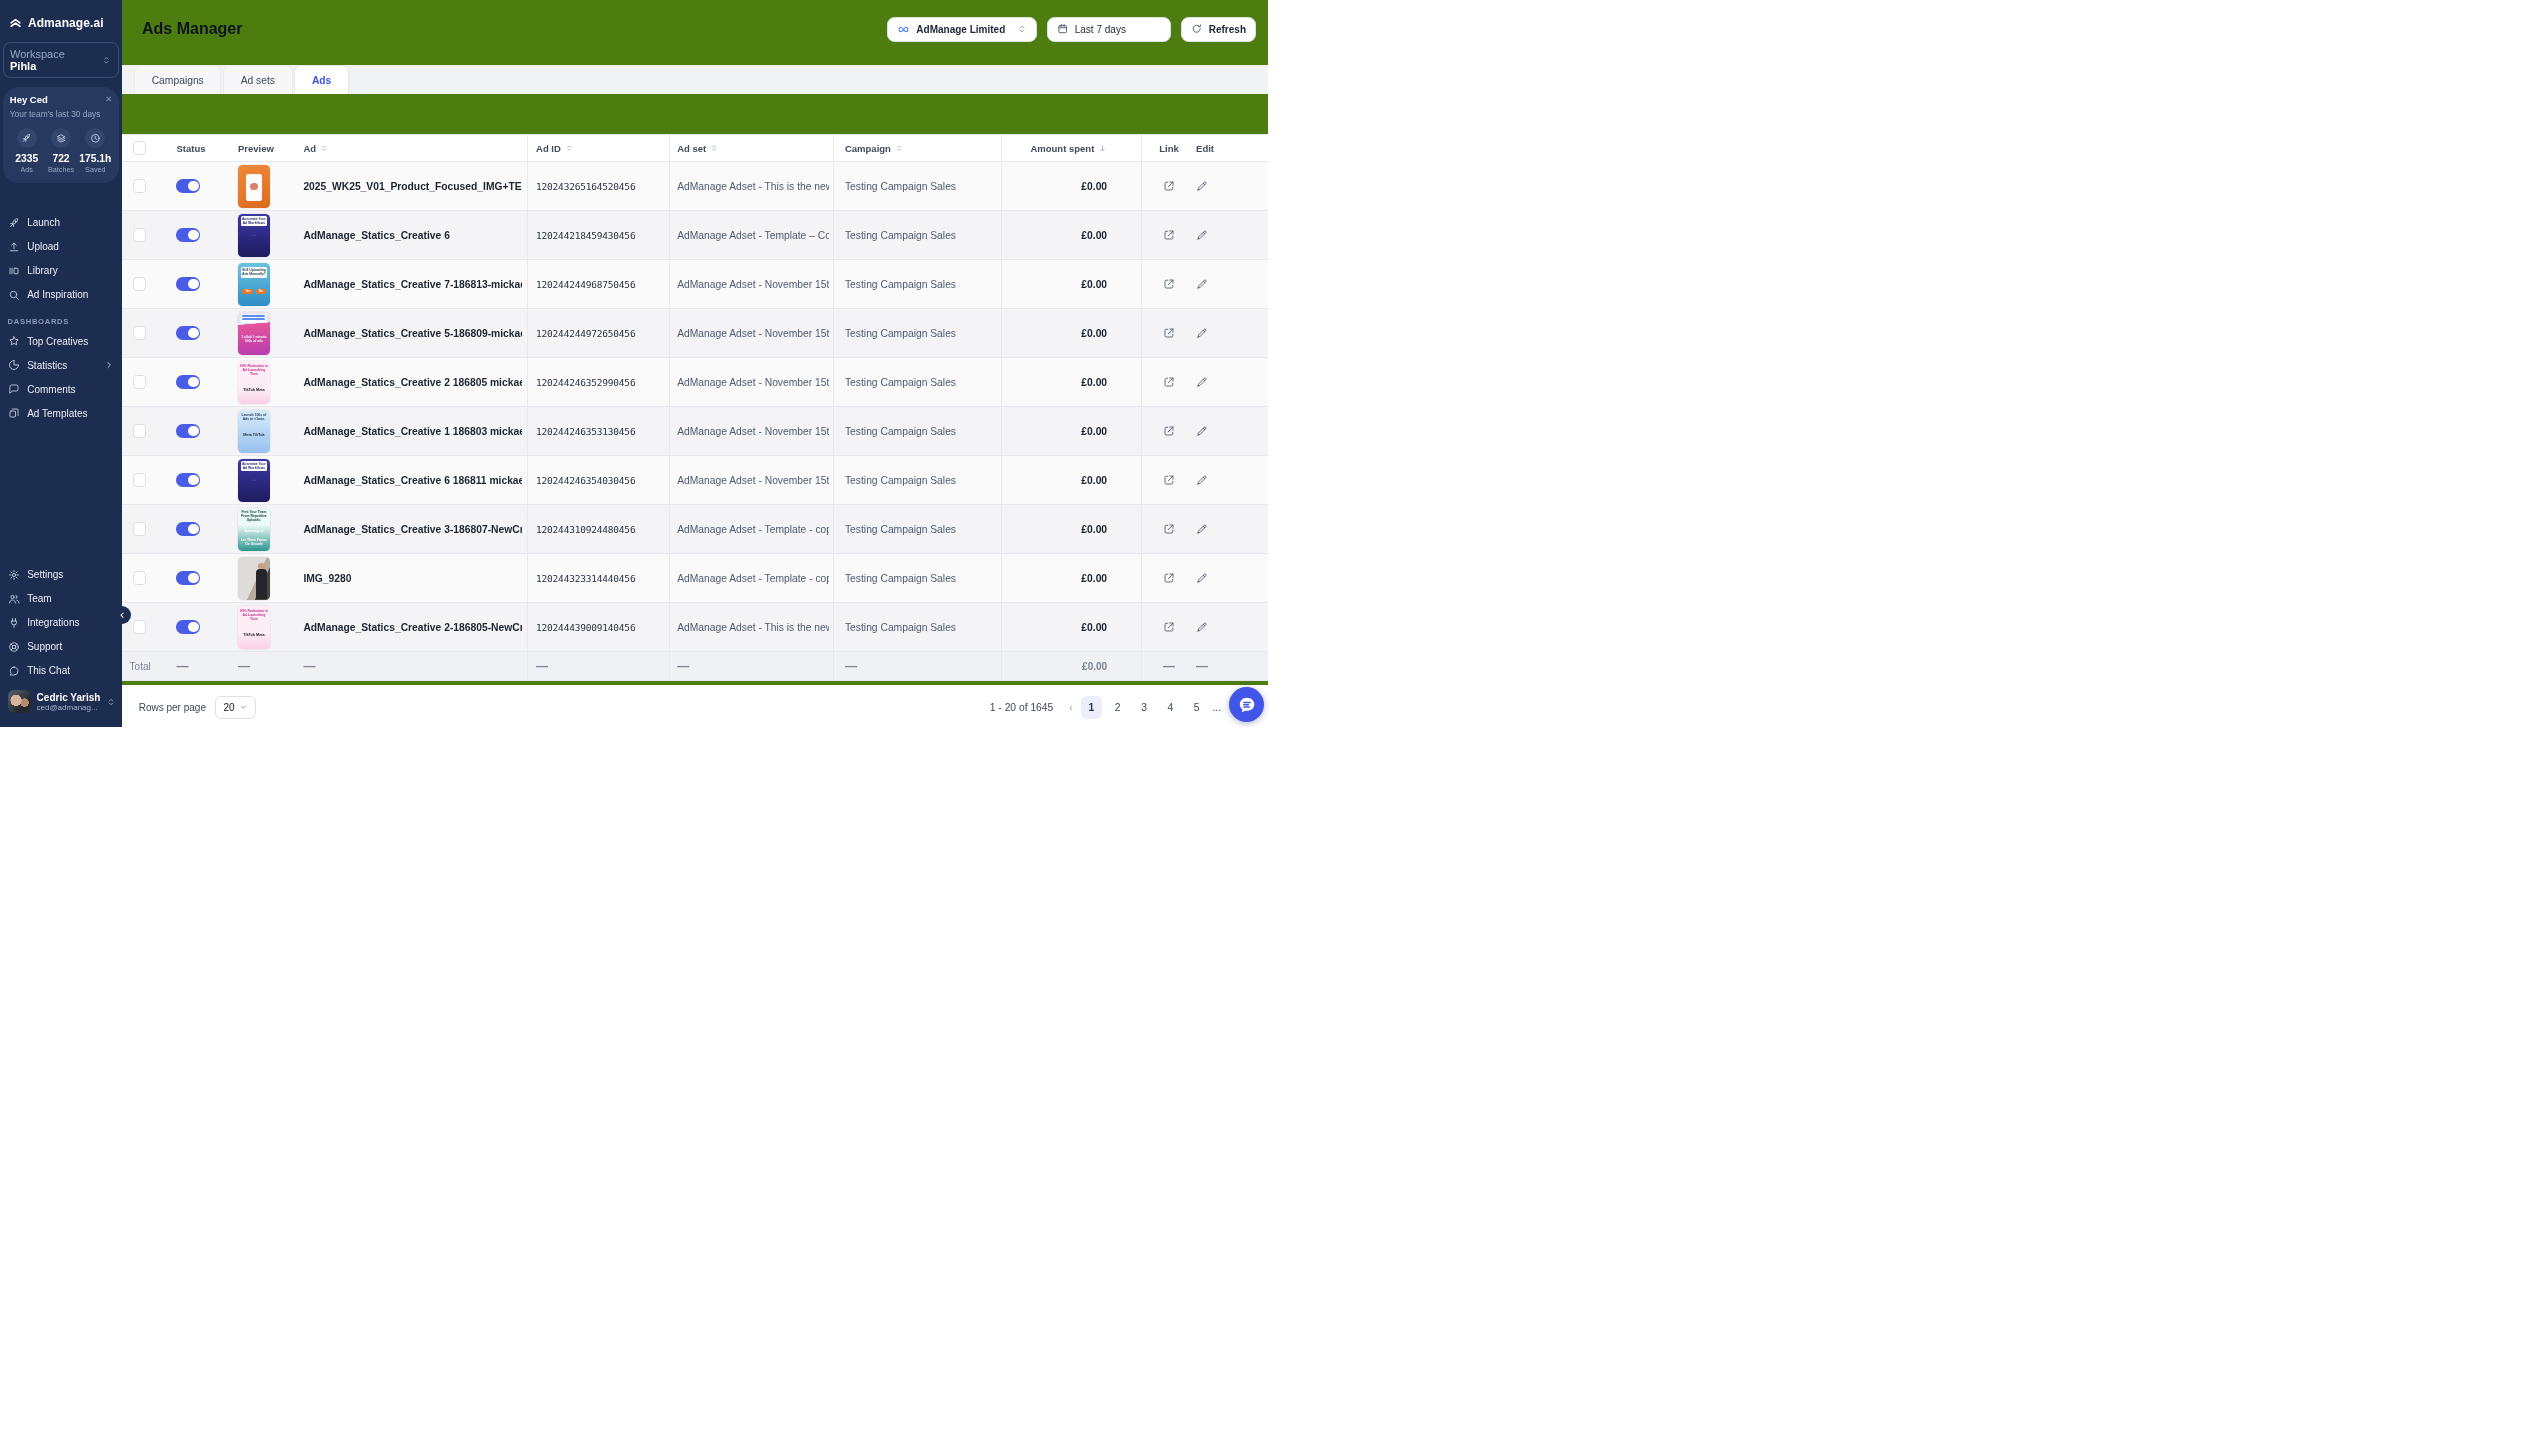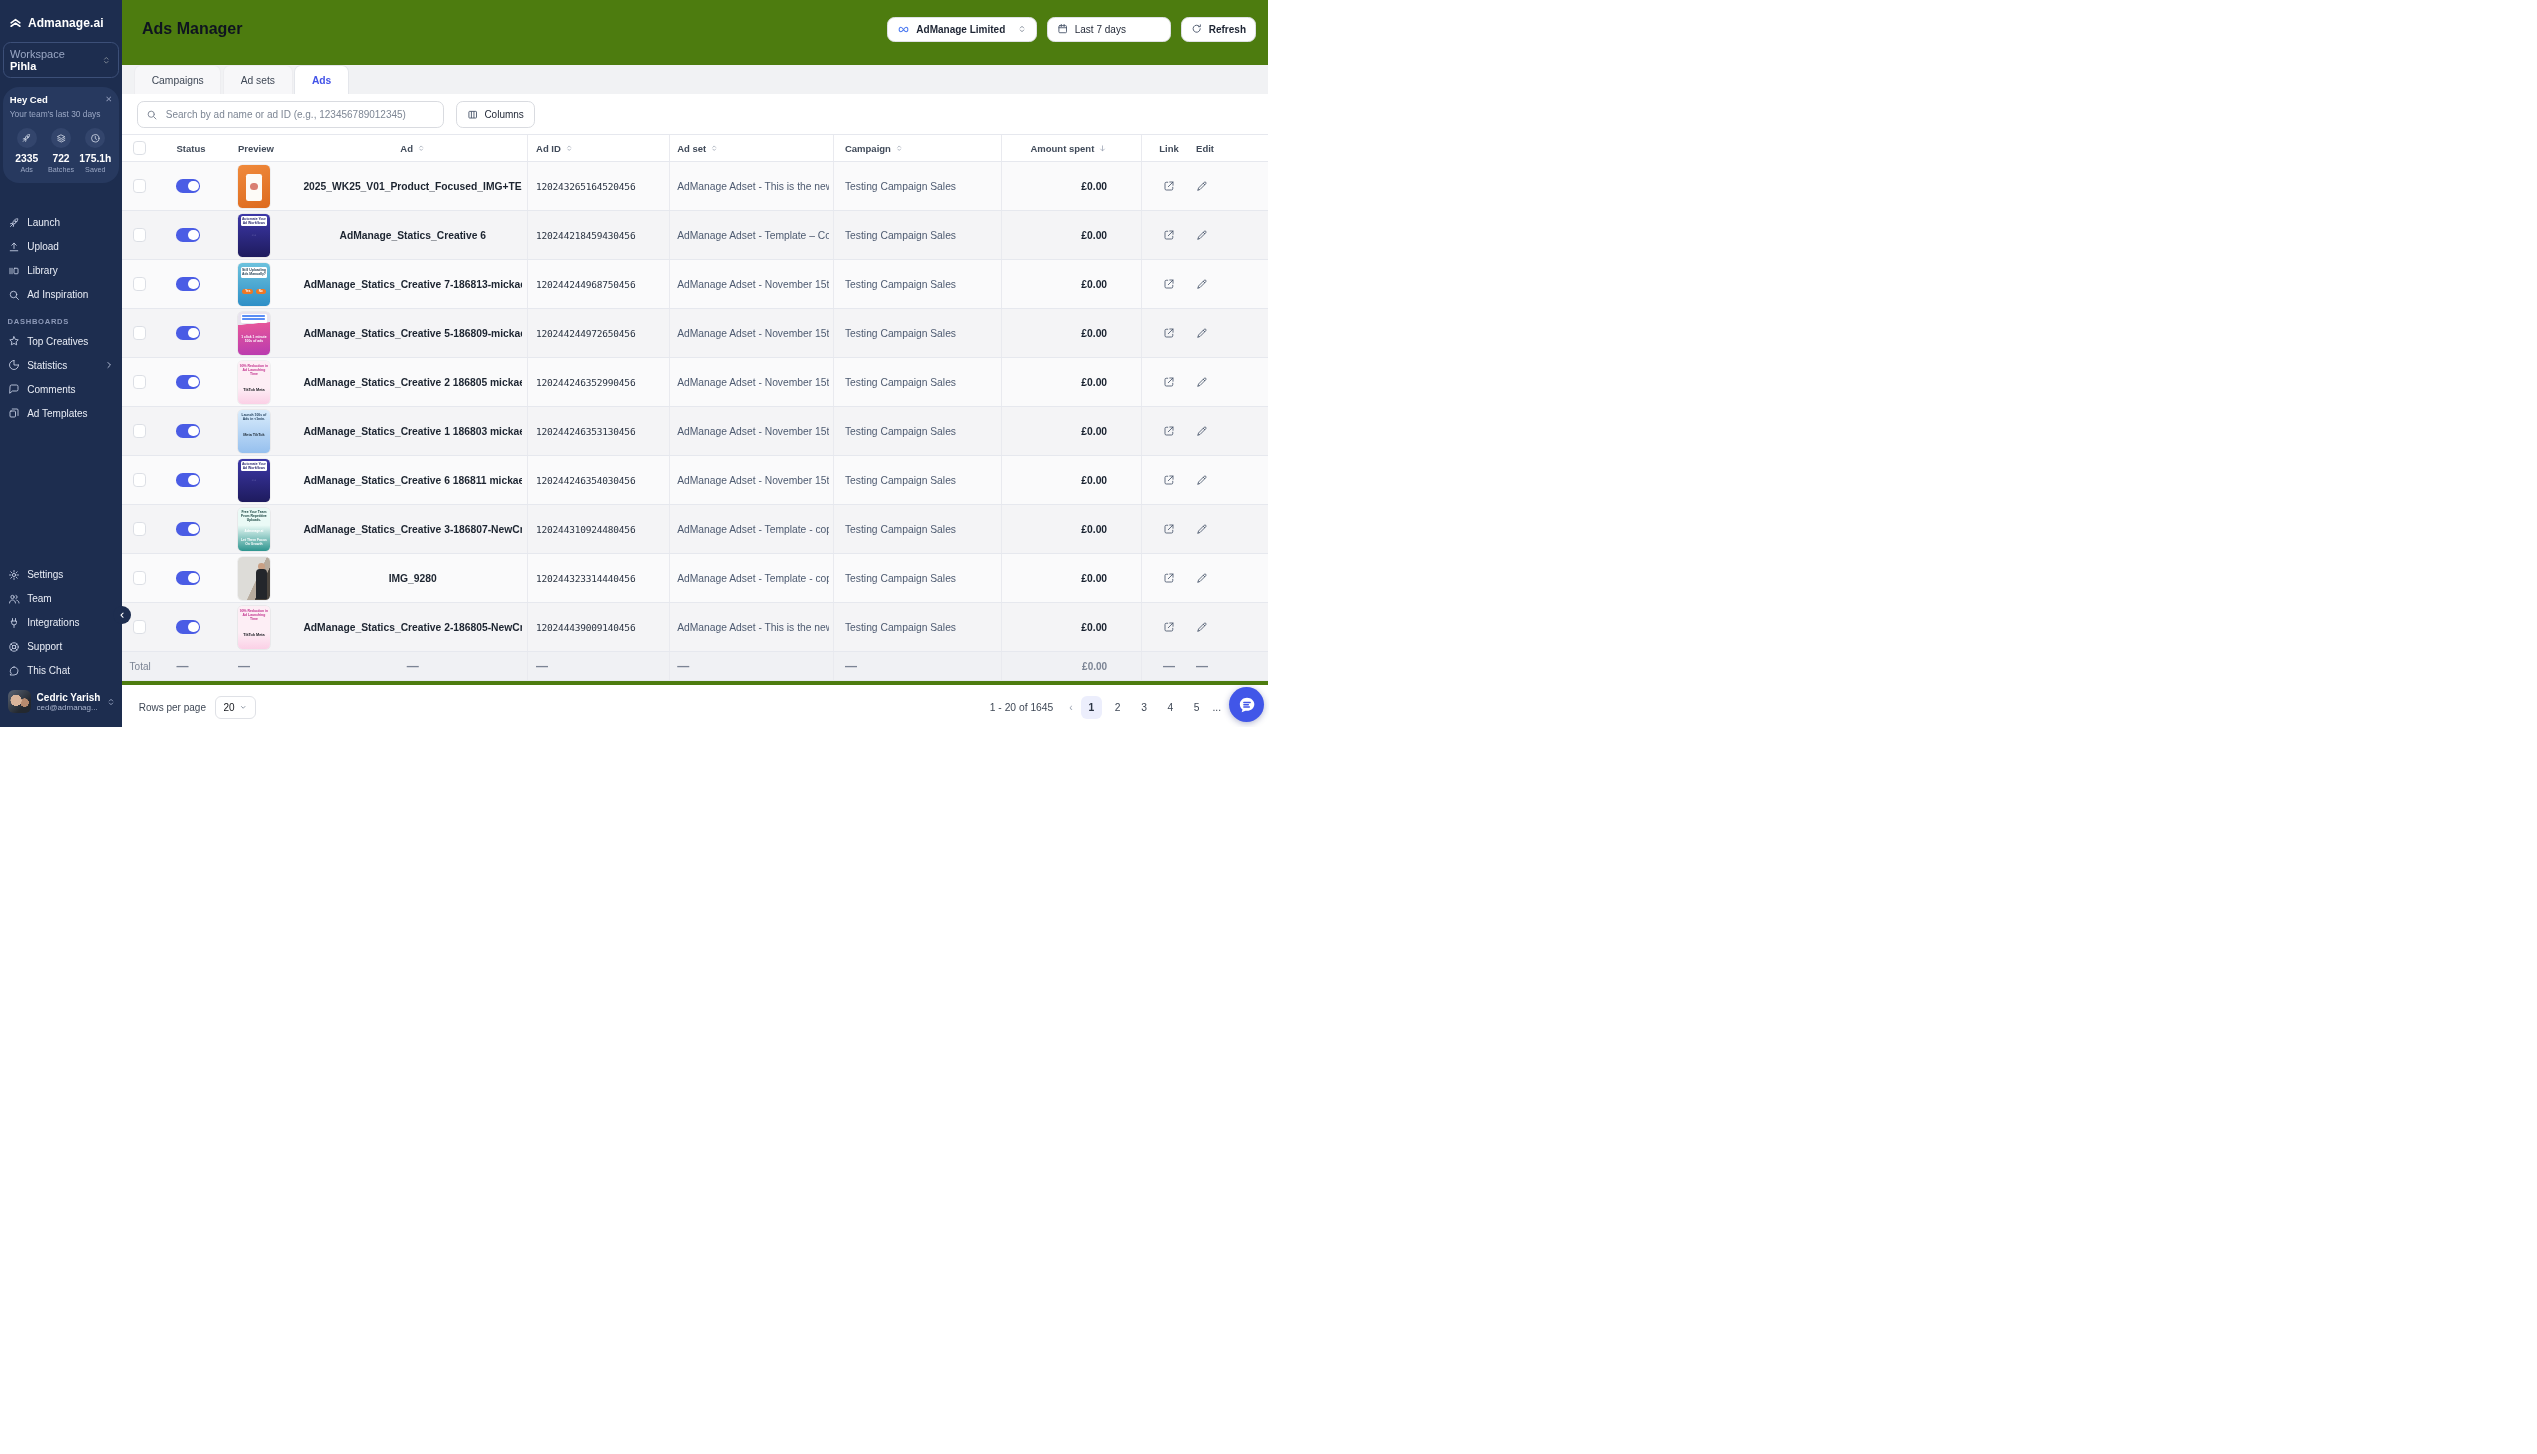--- a/index.html
+++ b/index.html
@@ -68,21 +68,21 @@
   .trow{display:flex;align-items:center;width:1146px;}
   .thead{height:28px;background:#fff;border-top:0.8px solid #e6e8ee;border-bottom:0.8px solid #e6e8ee;}
   .tbody-row{height:49px;border-bottom:0.8px solid #e6e8ee;}
   .row-odd{background:#fafafb;}
   .row-even{background:#f4f4f6;}
   .total-row{height:29px;background:#f0f1f4;border-bottom:0.8px solid #e6e8ee;color:#7b8494;}
   .cell{height:100%;display:flex;align-items:center;overflow:hidden;}
   .c-check{width:40px;padding-left:10.6px;}
   .c-status{width:64px;padding-left:14.5px;}
   .c-preview{width:60px;padding-left:12px;}
-  .c-ad{width:242px;padding-left:17.5px;padding-right:4.6px;border-right:0.8px solid #e9eaef;justify-content:center;}
+  .c-ad{width:242px;padding-left:17.5px;padding-right:4.6px;border-right:0.8px solid #e9eaef;}
   .c-adid{width:142px;padding-left:8.4px;border-right:0.8px solid #e9eaef;}
   .c-adset{width:165px;padding-left:7.6px;padding-right:4.6px;border-right:0.8px solid #e9eaef;}
   .c-campaign{width:168px;padding-left:10.6px;padding-right:4.6px;border-right:0.8px solid #e9eaef;}
   .c-amount{width:140px;justify-content:flex-end;padding-right:34px;border-right:0.8px solid #e9eaef;}
   .c-link{width:54px;justify-content:center;}
   .c-edit{width:72px;}
   .hlabel{font-size:9.5px;font-weight:700;color:#414b5a;display:flex;align-items:center;gap:3.8px;white-space:nowrap;}
   .sort-ico{color:#9aa2b1;}
   .checkbox{width:13.7px;height:13.7px;border:0.8px solid #dcdfe5;border-radius:3.8px;background:#fff;cursor:pointer;flex:0 0 auto;}
   .toggle{width:23.6px;height:13.7px;border-radius:6.8px;background:#4a5ce5;position:relative;cursor:pointer;flex:0 0 auto;}
@@ -361,36 +361,20 @@
     </div>
 
     <div class="tabband">
       <div class="tabs" id="tabs">
           <div class="tab">Campaigns</div>
           <div class="tab">Ad sets</div>
           <div class="tab active">Ads</div>
         </div>
     </div>
 
-    <div class="toolbar">
-      <div class="search">
-        <svg width="11.4" height="11.4" viewBox="0 0 24 24" fill="none" stroke="currentColor" stroke-width="2" stroke-linecap="round">
-            <circle cx="11" cy="11" r="6.5"></circle>
-            <path d="M16.5 16.5L21 21"></path>
-          </svg>
-        <input type="text" placeholder="Search by ad name or ad ID (e.g., 123456789012345)" style="">
-      </div>
-      <div class="columns-btn">
-        <svg class="muted-ico" width="11.4" height="11.4" viewBox="0 0 24 24" fill="none" stroke="currentColor" stroke-width="1.9" stroke-linejoin="round">
-            <rect x="4" y="5" width="16" height="14" rx="1.5"></rect>
-            <path d="M9.3 5v14M14.6 5v14"></path>
-          </svg>
-        <span>Columns</span>
-      </div>
-    </div>
 
     <div id="table">
         <div class="trow thead">
           <div class="cell c-check">
             <div class="checkbox"></div>
           </div>
           <div class="cell c-status">
             <div class="hlabel">
               <span>Status</span>
             </div>

